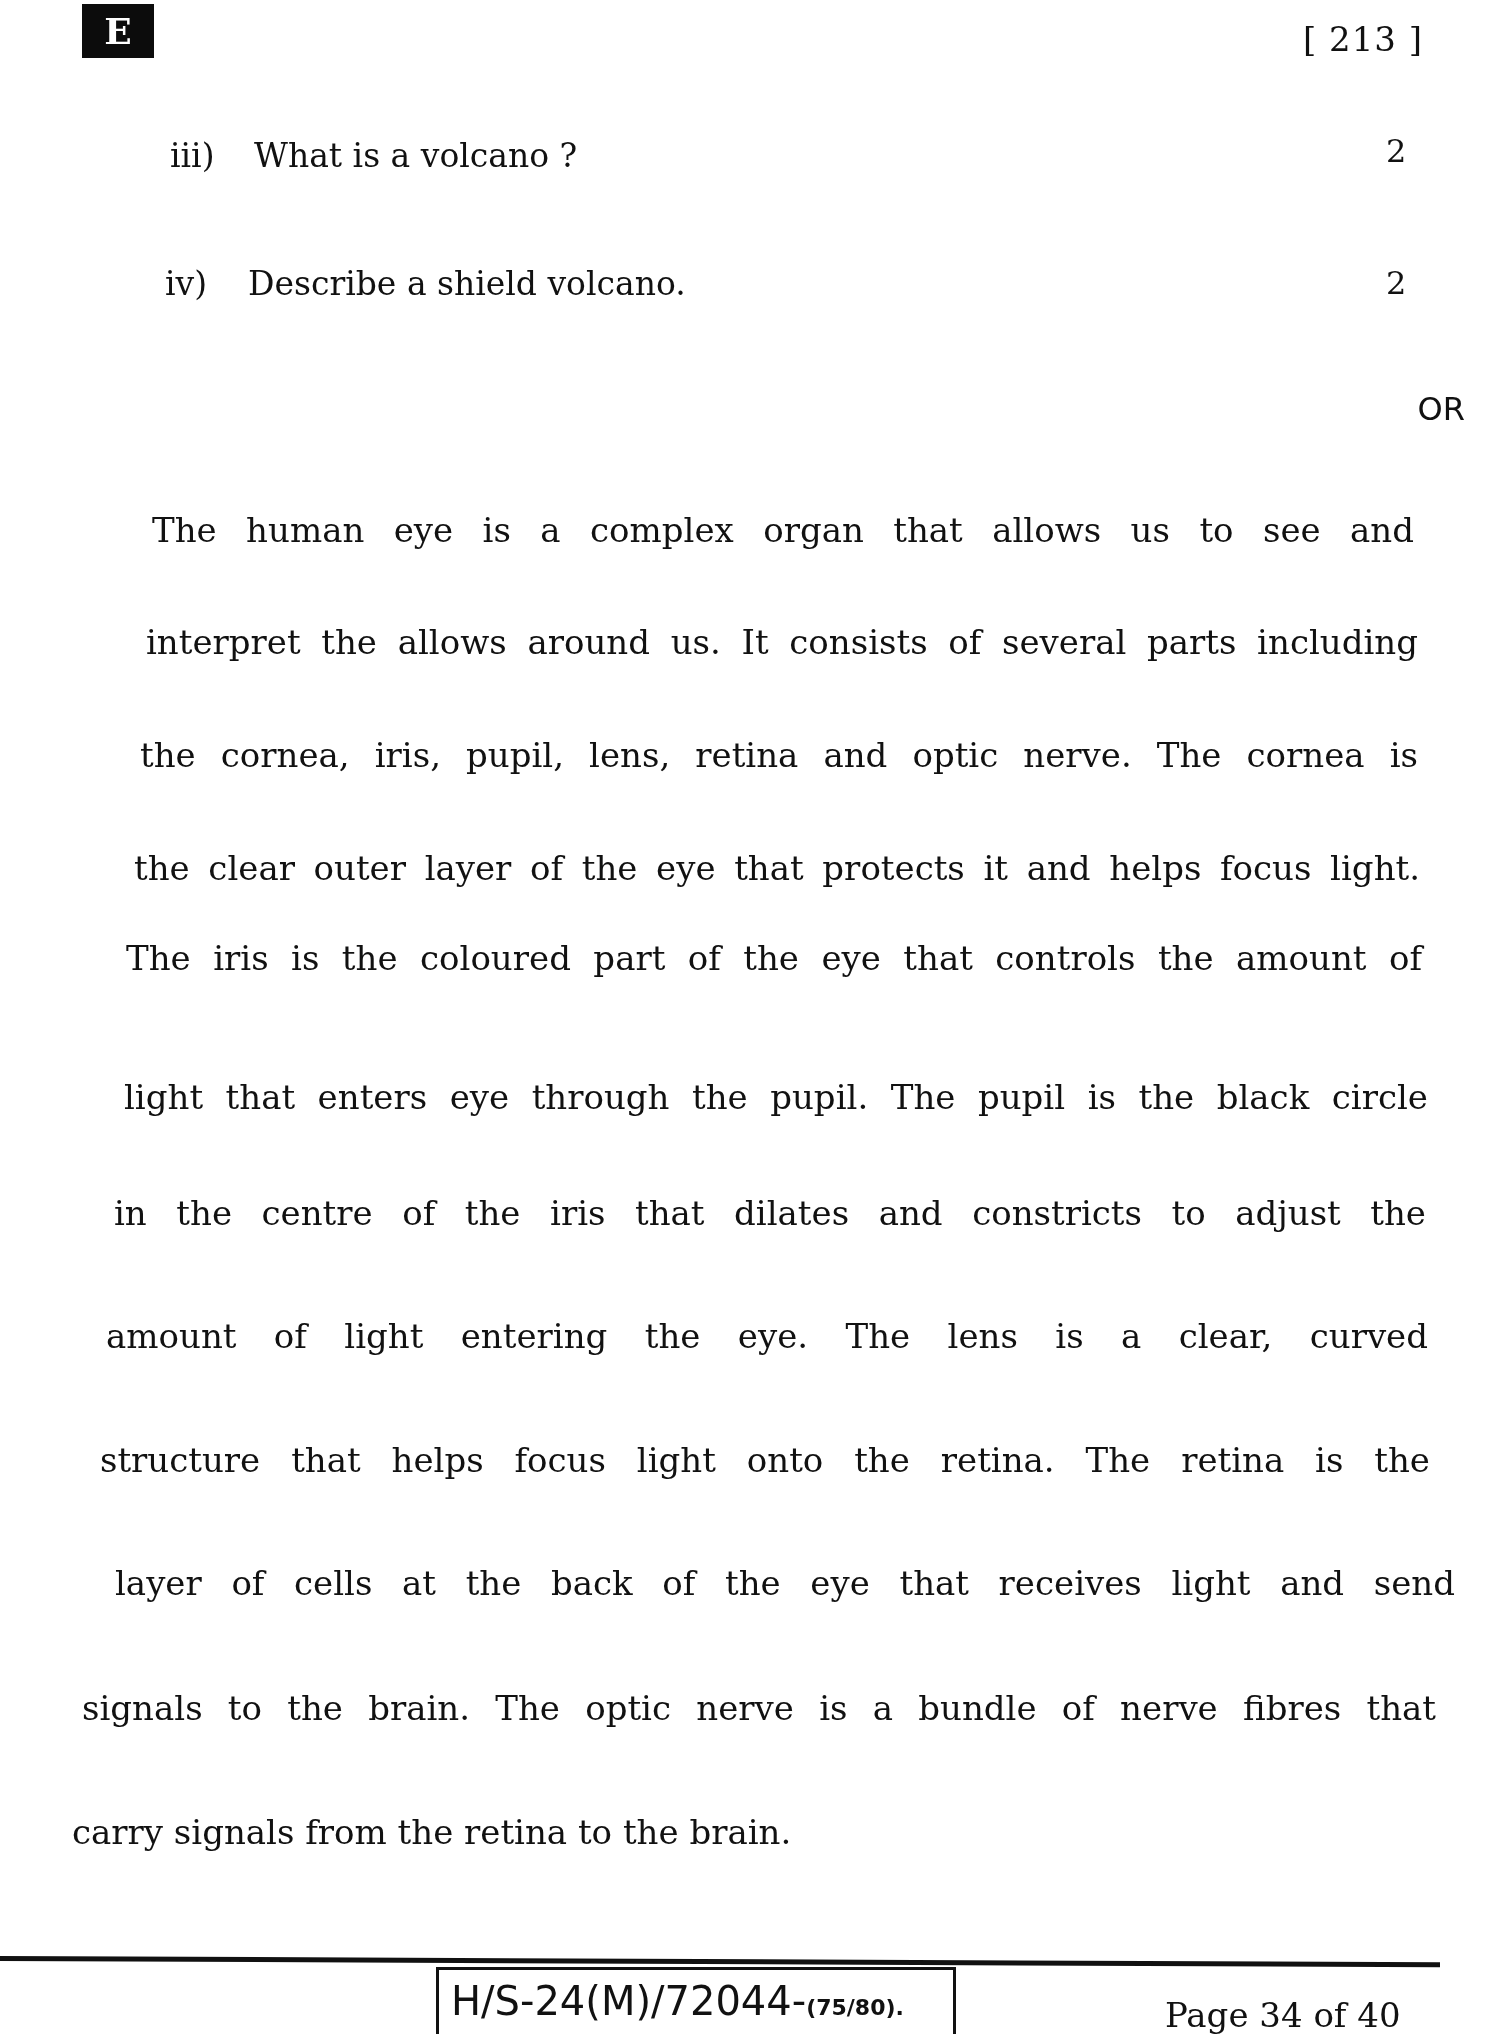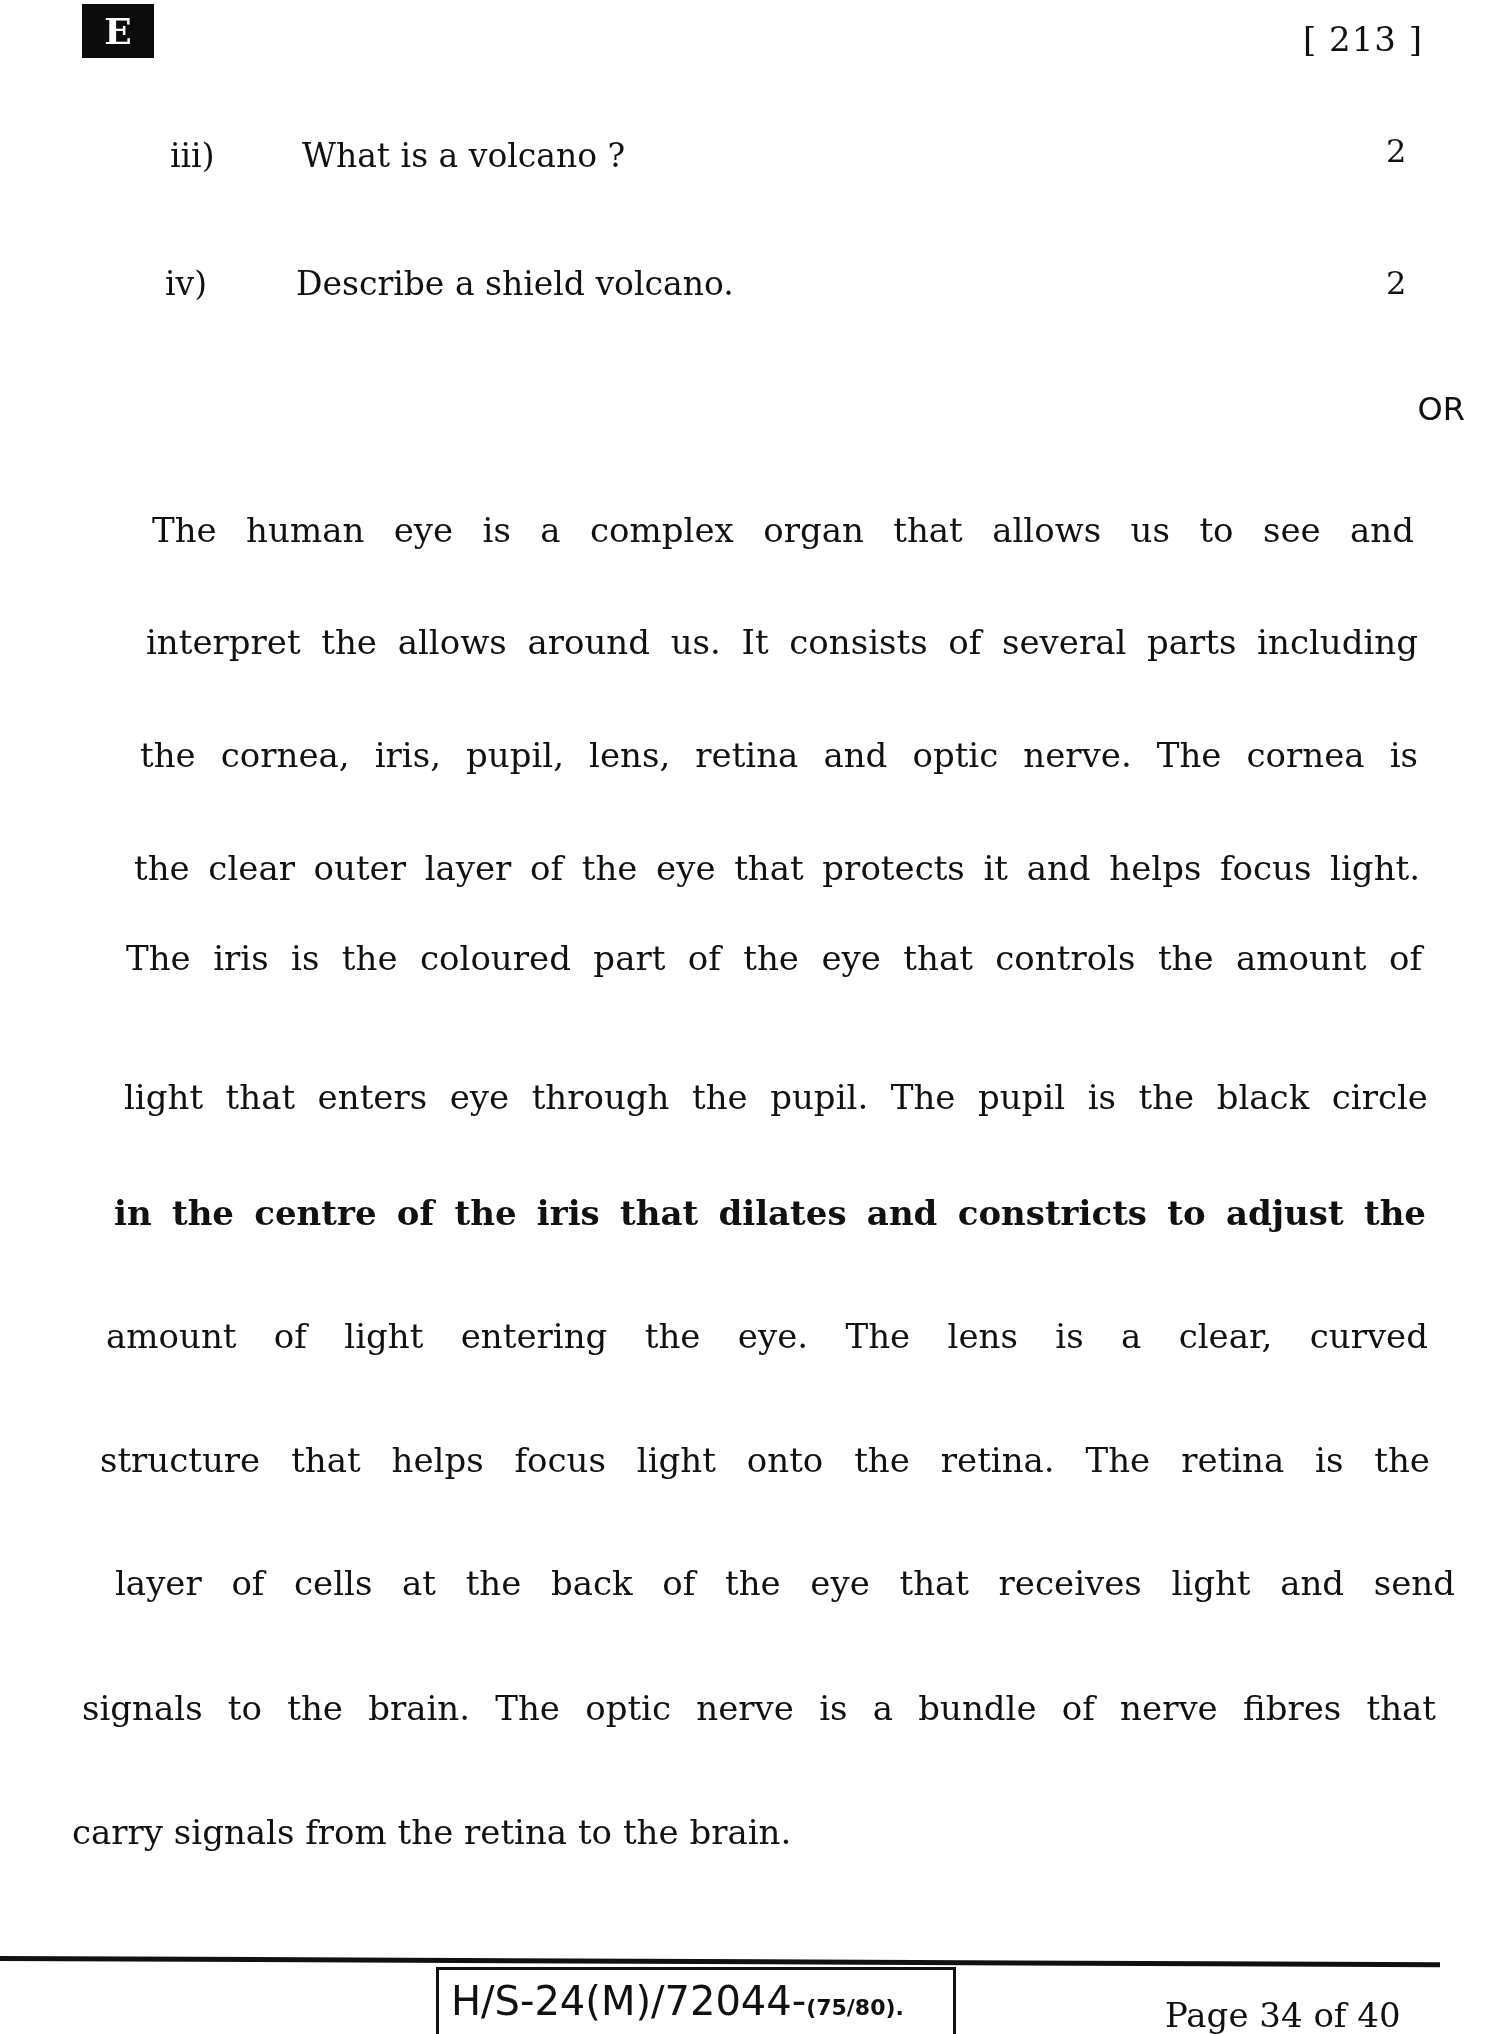--- a/index.html
+++ b/index.html
@@ -11,21 +11,21 @@
       position:absolute; left:82px; top:4px; width:72px; height:54px; background:#0c0c0c;
       color:#fff; font-family:"DejaVu Serif",serif; font-weight:bold; font-size:36px;
       display:flex; align-items:center; justify-content:center;
     }
     .page-no {
       position:absolute; left:1303px; top:2px; font-family:"DejaVu Serif",serif;
       font-size:34px; letter-spacing:1px;margin-top:17px;
     }
     .q { position:absolute; font-size:33px; }
     .q .num { position:absolute; left:0; top:0; }
-    .q .txt { position:absolute; top:0; white-space:nowrap;margin-left:48px; }
+    .q .txt { position:absolute; top:0; white-space:nowrap; }
     .marks { position:absolute; font-size:32px; }
     .or {
       position:absolute; left:0; width:1465px; top:390px; text-align:right;
       font-family:"DejaVu Sans","Liberation Sans",sans-serif; font-size:32px;
     }
     .para-line {
       position:absolute; white-space:nowrap; font-size:34px; text-align:justify;
       text-align-last:justify;
     }
     .last-line { text-align-last:left; }
@@ -64,21 +64,21 @@
 
 <div class="or">OR</div>
 
 <div>
   <div class="para-line" style="left:152px; top:510px; width:1262px;">The human eye is a complex organ that allows us to see and</div>
   <div class="para-line" style="left:146px; top:622px; width:1272px;">interpret the allows around us. It consists of several parts including</div>
   <div class="para-line" style="left:140px; top:735px; width:1278px;">the cornea, iris, pupil, lens, retina and optic nerve. The cornea is</div>
   <div class="para-line" style="left:134px; top:848px; width:1286px;">the clear outer layer of the eye that protects it and helps focus light.</div>
   <div class="para-line" style="left:126px; top:938px; width:1296px;">The iris is the coloured part of the eye that controls the amount of</div>
   <div class="para-line" style="left:124px; top:1077px; width:1304px;">light that enters eye through the pupil. The pupil is the black circle</div>
-  <div class="para-line" style="left:114px; top:1193px; width:1312px;font-weight:bold;">in the centre of the iris that dilates and constricts to adjust the</div>
+  <div class="para-line" style="left:114px; top:1193px; width:1312px;">in the centre of the iris that dilates and constricts to adjust the</div>
   <div class="para-line" style="left:106px; top:1316px; width:1322px;">amount of light entering the eye. The lens is a clear, curved</div>
   <div class="para-line" style="left:100px; top:1440px; width:1330px;">structure that helps focus light onto the retina. The retina is the</div>
   <div class="para-line" style="left:92px; top:1563px; width:1340px;margin-left:23px;">layer of cells at the back of the eye that receives light and send</div>
   <div class="para-line" style="left:82px; top:1688px; width:1354px;">signals to the brain. The optic nerve is a bundle of nerve fibres that</div>
   <div class="para-line last-line" style="left:72px; top:1812px;">carry signals from the retina to the brain.</div>
 </div>
 
 <div class="rule"></div>
 
 <div class="code-box">

